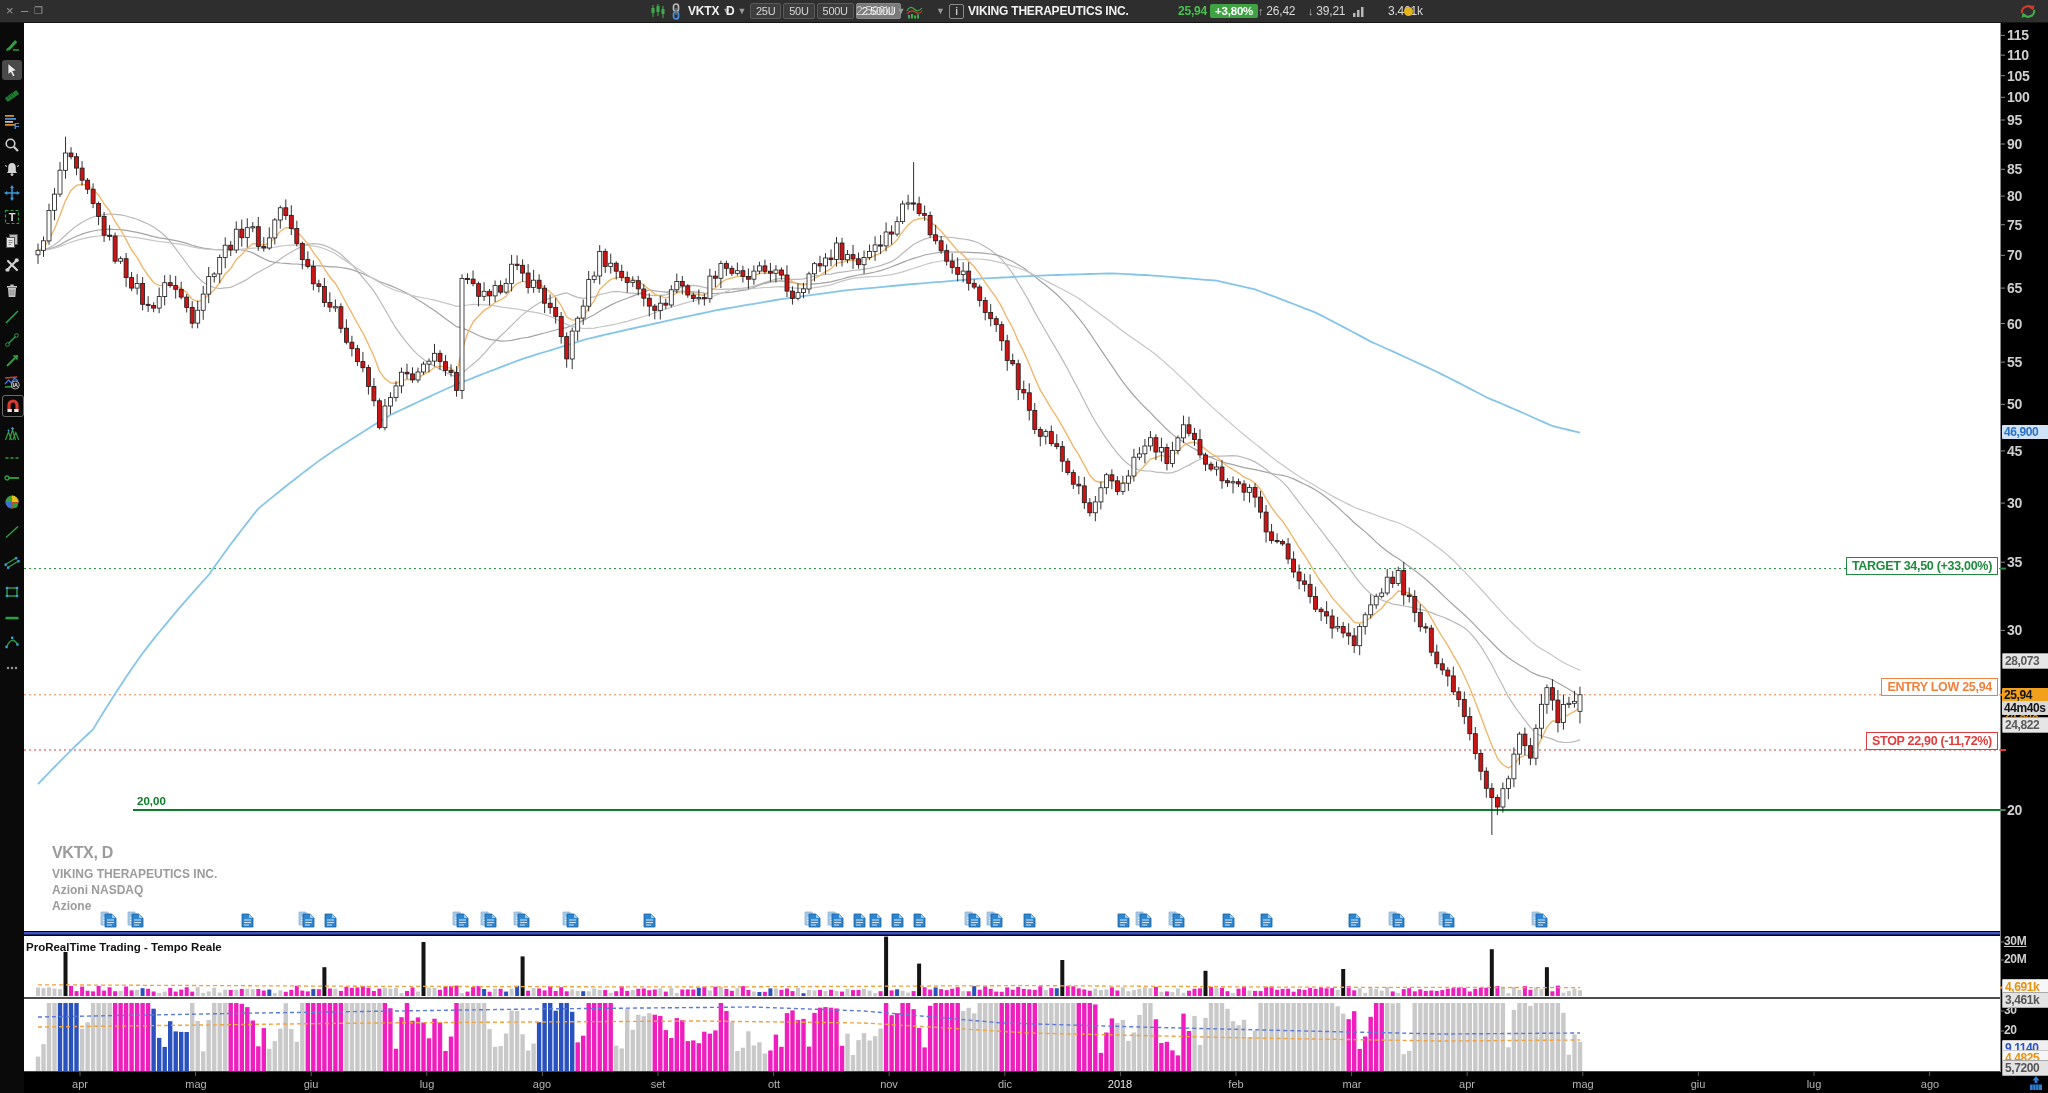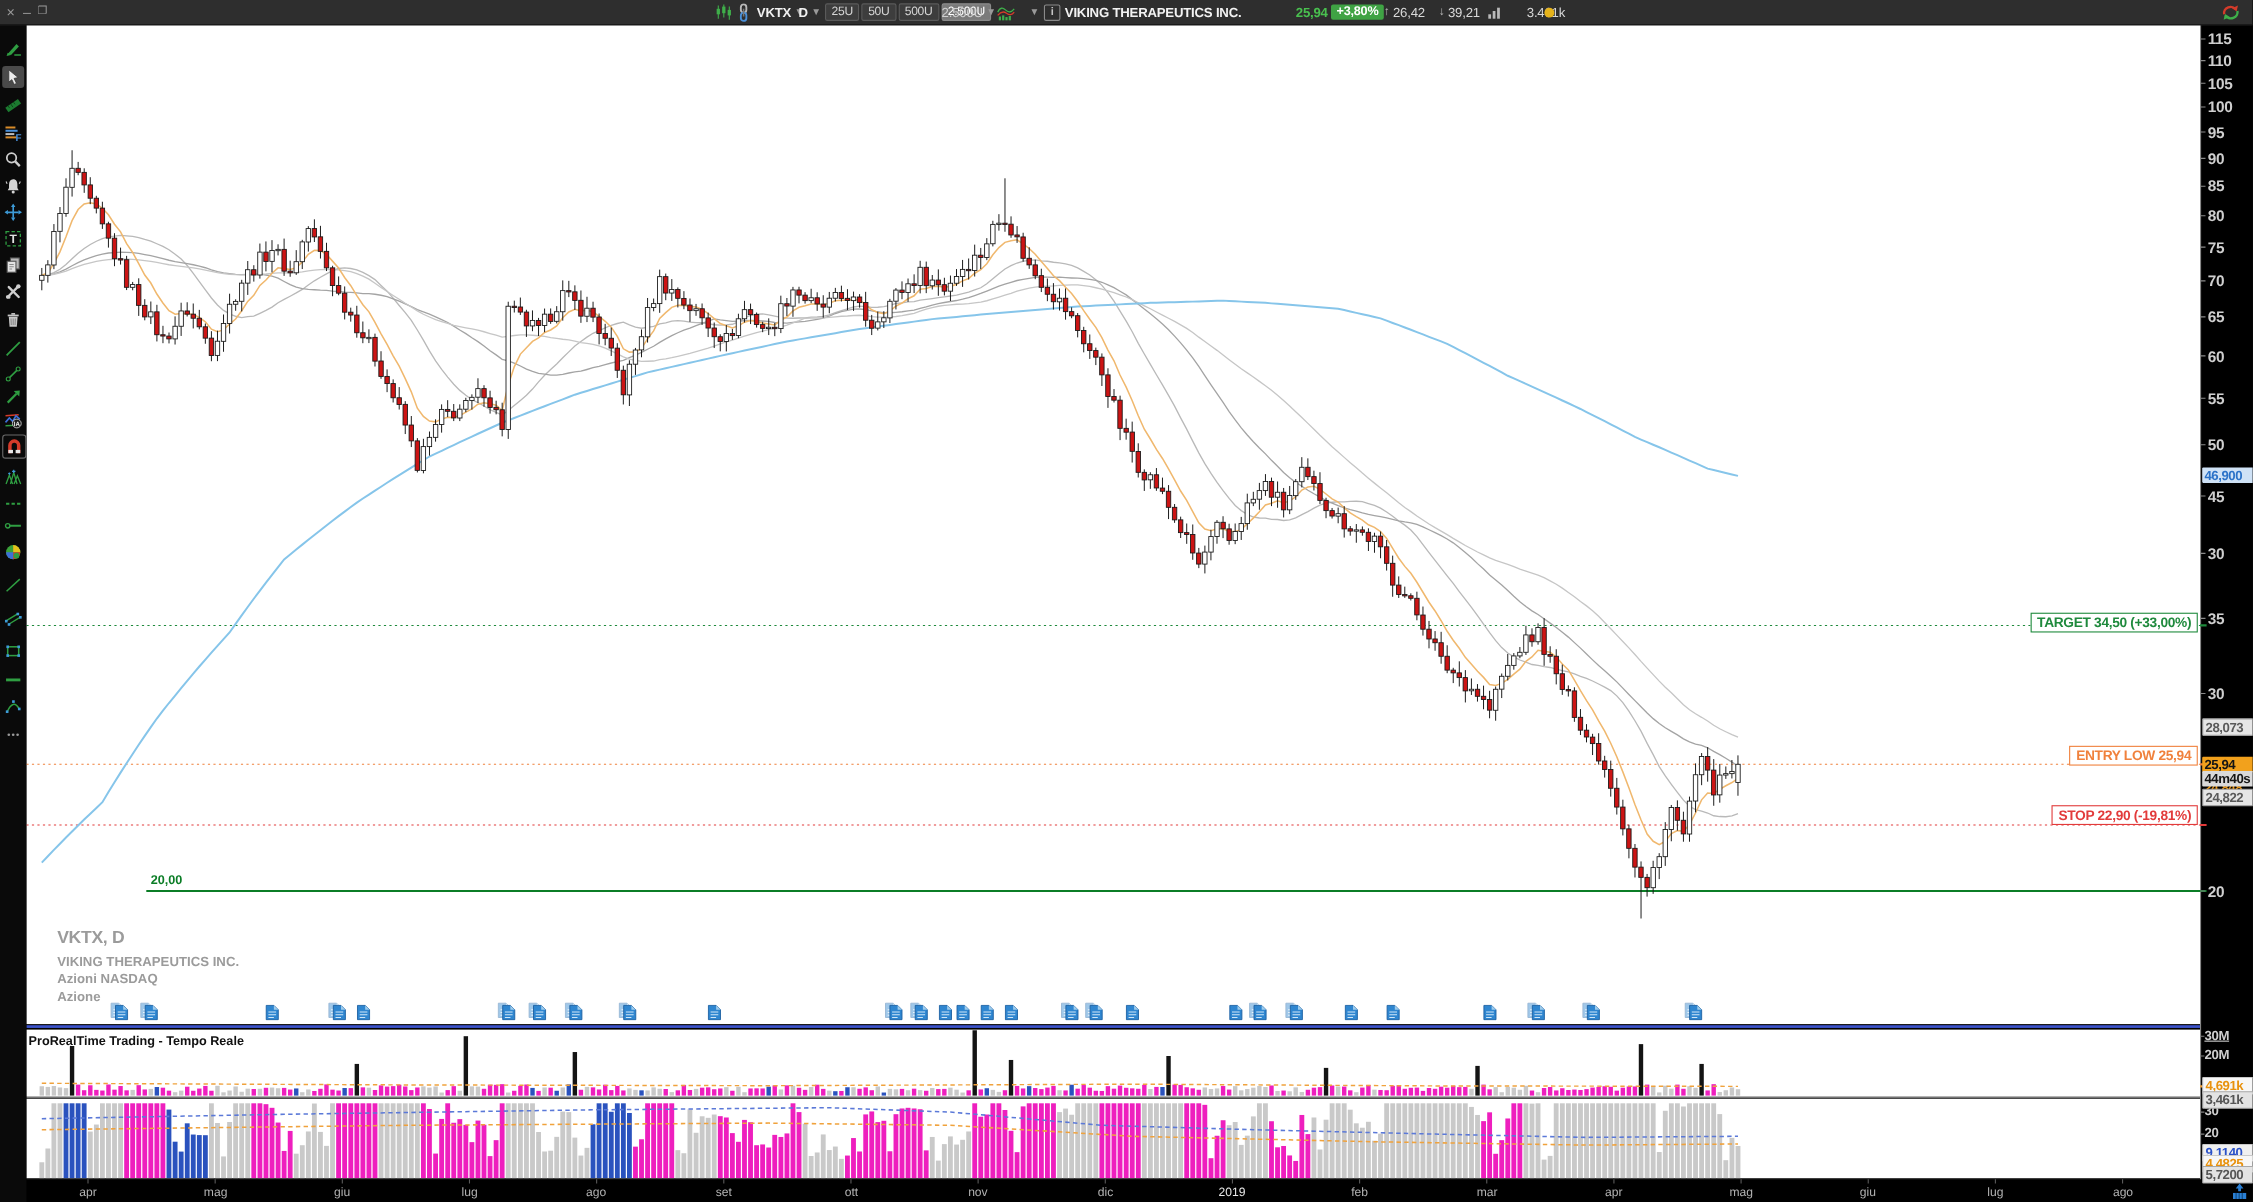--- a/index.html
+++ b/index.html
@@ -1596,32 +1596,32 @@
       <div style="position:absolute;left:2007px;top:622px;" class="axlab">30</div>
       <div style="position:absolute;left:2007px;top:802px;" class="axlab">20</div>
       <div style="position:absolute;left:2002px;top:425px;z-index:7;background:#cfe2f6;color:#2b72c8;" class="axbadge">46,900</div>
       <div style="position:absolute;left:2002px;top:653px;z-index:7;background:#e6e6e6;color:#5a5a5a;border:1px solid #a0a0a0;" class="axbadge">28,073</div>
       <div style="position:absolute;left:2002px;top:688px;z-index:9;background:#f2a11c;color:#141414;" class="axbadge">25,94</div>
       <div style="position:absolute;left:2002px;top:701px;z-index:9;background:#d9d9d9;color:#141414;" class="axbadge">44m40s</div>
       <div style="position:absolute;left:2002px;top:709px;z-index:6;color:#e8920e;" class="axbadge">24,848</div>
       <div style="position:absolute;left:2002px;top:717px;z-index:8;background:#e6e6e6;color:#5a5a5a;border:1px solid #a0a0a0;" class="axbadge">24,822</div>
       <div style="position:absolute;right:50px;top:557px;color:#1f8a3d;border:1.5px solid #1f8a3d;" class="lvl-label">TARGET 34,50 (+33,00%)</div>
       <div style="position:absolute;right:50px;top:678px;color:#f0813c;border:1.5px solid #f0813c;" class="lvl-label">ENTRY LOW 25,94</div>
-      <div style="position:absolute;right:50px;top:732px;color:#e23b3b;border:1.5px solid #e23b3b;" class="lvl-label">STOP 22,90 (-19,81%)</div>
+      <div style="position:absolute;right:50px;top:732px;color:#e23b3b;border:1.5px solid #e23b3b;" class="lvl-label">STOP 22,90 (-11,72%)</div>
       <div style="position:absolute;left:137px;top:795px;color:#0b7d26;font-weight:bold;font-size:11.5px;z-index:5;">20,00</div>
       <div style="position:absolute;left:80px;" class="monthlab">apr</div>
       <div style="position:absolute;left:196px;" class="monthlab">mag</div>
       <div style="position:absolute;left:311px;" class="monthlab">giu</div>
       <div style="position:absolute;left:427px;" class="monthlab">lug</div>
       <div style="position:absolute;left:542px;" class="monthlab">ago</div>
       <div style="position:absolute;left:658px;" class="monthlab">set</div>
       <div style="position:absolute;left:774px;" class="monthlab">ott</div>
       <div style="position:absolute;left:889px;" class="monthlab">nov</div>
       <div style="position:absolute;left:1005px;" class="monthlab">dic</div>
-      <div style="position: absolute; left: 1120px; color: rgb(232, 232, 232);" class="monthlab">2019</div>
+      <div style="position: absolute; left: 1120px; color: rgb(232, 232, 232);" class="monthlab">2018</div>
       <div style="position:absolute;left:1236px;" class="monthlab">feb</div>
       <div style="position:absolute;left:1352px;" class="monthlab">mar</div>
       <div style="position:absolute;left:1467px;" class="monthlab">apr</div>
       <div style="position:absolute;left:1583px;" class="monthlab">mag</div>
       <div style="position:absolute;left:1698px;" class="monthlab">giu</div>
       <div style="position:absolute;left:1814px;" class="monthlab">lug</div>
       <div style="position:absolute;left:1930px;" class="monthlab">ago</div>
       <div style="position:absolute;top:934px;text-decoration:underline;" class="paneltick">30M</div>
       <div style="position:absolute;top:952px;" class="paneltick">20M</div>
       <div style="position:absolute;top:1003px;" class="paneltick">30</div>

